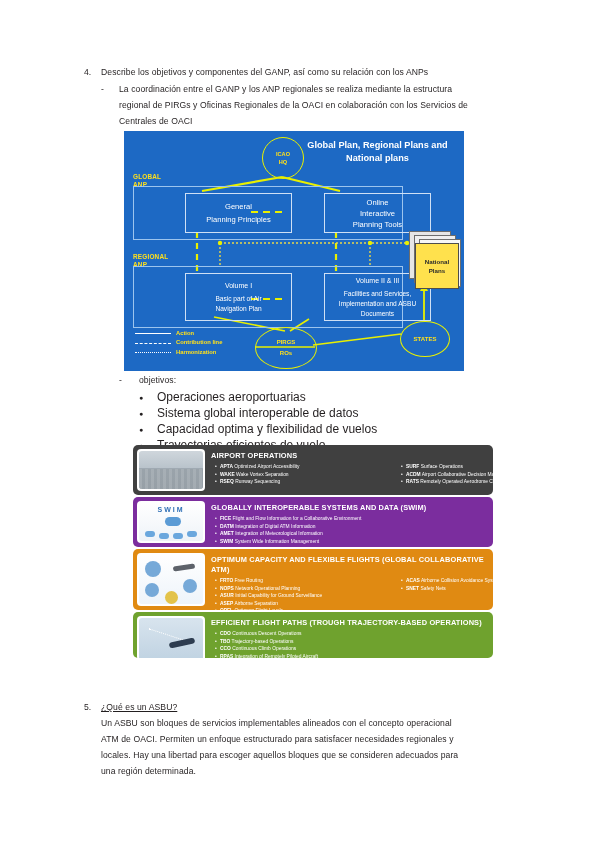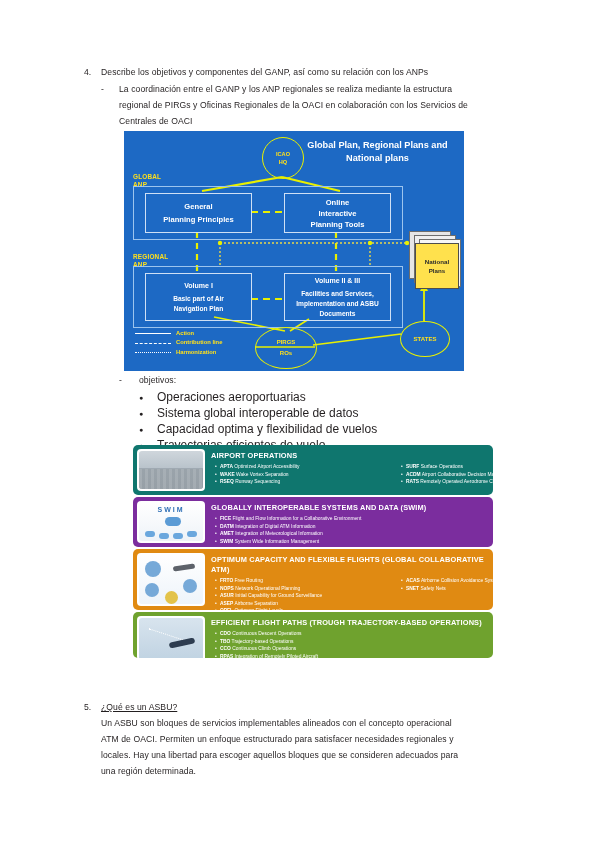--- a/index.html
+++ b/index.html
@@ -31,22 +31,22 @@
 
   .hq-circle{position:absolute;left:138px;top:6px;width:40px;height:40px;border-radius:50%;
     border:1.6px solid #e8f000;color:#ffe01b;font-weight:bold;font-size:5.6px;
     display:flex;flex-direction:column;align-items:center;justify-content:center;line-height:8px;}
 
   .band-global{position:absolute;left:9px;top:55px;width:268px;height:52px;
     border:1px solid #9cc4ee;}
   .band-regional{position:absolute;left:9px;top:135px;width:268px;height:60px;
     border:1px solid #9cc4ee;}
 
-  .dbox{position:absolute;border:1.3px solid #cfe0f5;color:#ffffff;font-weight:bold;
-    display:flex;flex-direction:column;align-items:center;justify-content:center;}
+  .dbox{position:absolute;border:1.3px solid #cfe0f5;color:#ffffff;font-weight:normal;
+    display:flex;flex-direction:column;align-items:center;justify-content:center;margin-left:40px;}
   .dbox span{display:block;}
   #box-gpp{left:21px;top:62px;width:105px;height:38px;font-size:7.6px;line-height:13px;}
   #box-oipt{left:160px;top:62px;width:105px;height:38px;font-size:7.6px;line-height:11px;}
   #box-vol1{left:21px;top:142px;width:105px;height:46px;font-size:6.6px;line-height:10px;}
   #box-vol23{left:160px;top:142px;width:105px;height:46px;font-size:6.6px;line-height:10px;}
   .dbox .bx-head{font-size:7px;margin-bottom:3px;}
 
   .sheet{position:absolute;background:#e6e6e6;border:1px solid #6d6d6d;}
   #sheet3{left:285px;top:100px;width:40px;height:46px;}
   #sheet2{left:290px;top:104px;width:40px;height:46px;background:#efefef;}
@@ -66,21 +66,21 @@
   .legend .key{width:36px;height:0;margin-right:5px;position:relative;}
   .k-solid{border-top:1.6px solid #ffffff;}
   .k-dash{border-top:1.6px dashed #ffffff;}
   .k-dot{border-top:1.6px dotted #ffffff;}
 
   svg.lines{position:absolute;left:0;top:0;width:340px;height:240px;pointer-events:none;}
 
   
   .asbu{position:absolute;left:133px;width:360px;border-radius:5px;overflow:hidden;
     color:#ffffff;}
-  #asbu-airport{top:445px;height:50px;background:#0f766e;}
+  #asbu-airport{top:445px;height:50px;background:#404040;}
   #asbu-swim{top:497px;height:50px;background:#7b2d9e;}
   #asbu-capacity{top:549px;height:61px;background:#e08a12;}
   #asbu-paths{top:612px;height:46px;background:#6fa22e;}
 
   .thumb{position:absolute;left:4px;top:4px;width:68px;border-radius:4px;
     background:#ffffff;overflow:hidden;}
   #asbu-airport .thumb,#asbu-swim .thumb{height:42px;}
   #asbu-capacity .thumb,#asbu-paths .thumb{height:53px;}
   .thumb-inner{position:absolute;left:2px;top:2px;right:2px;bottom:2px;border-radius:3px;overflow:hidden;}
 

